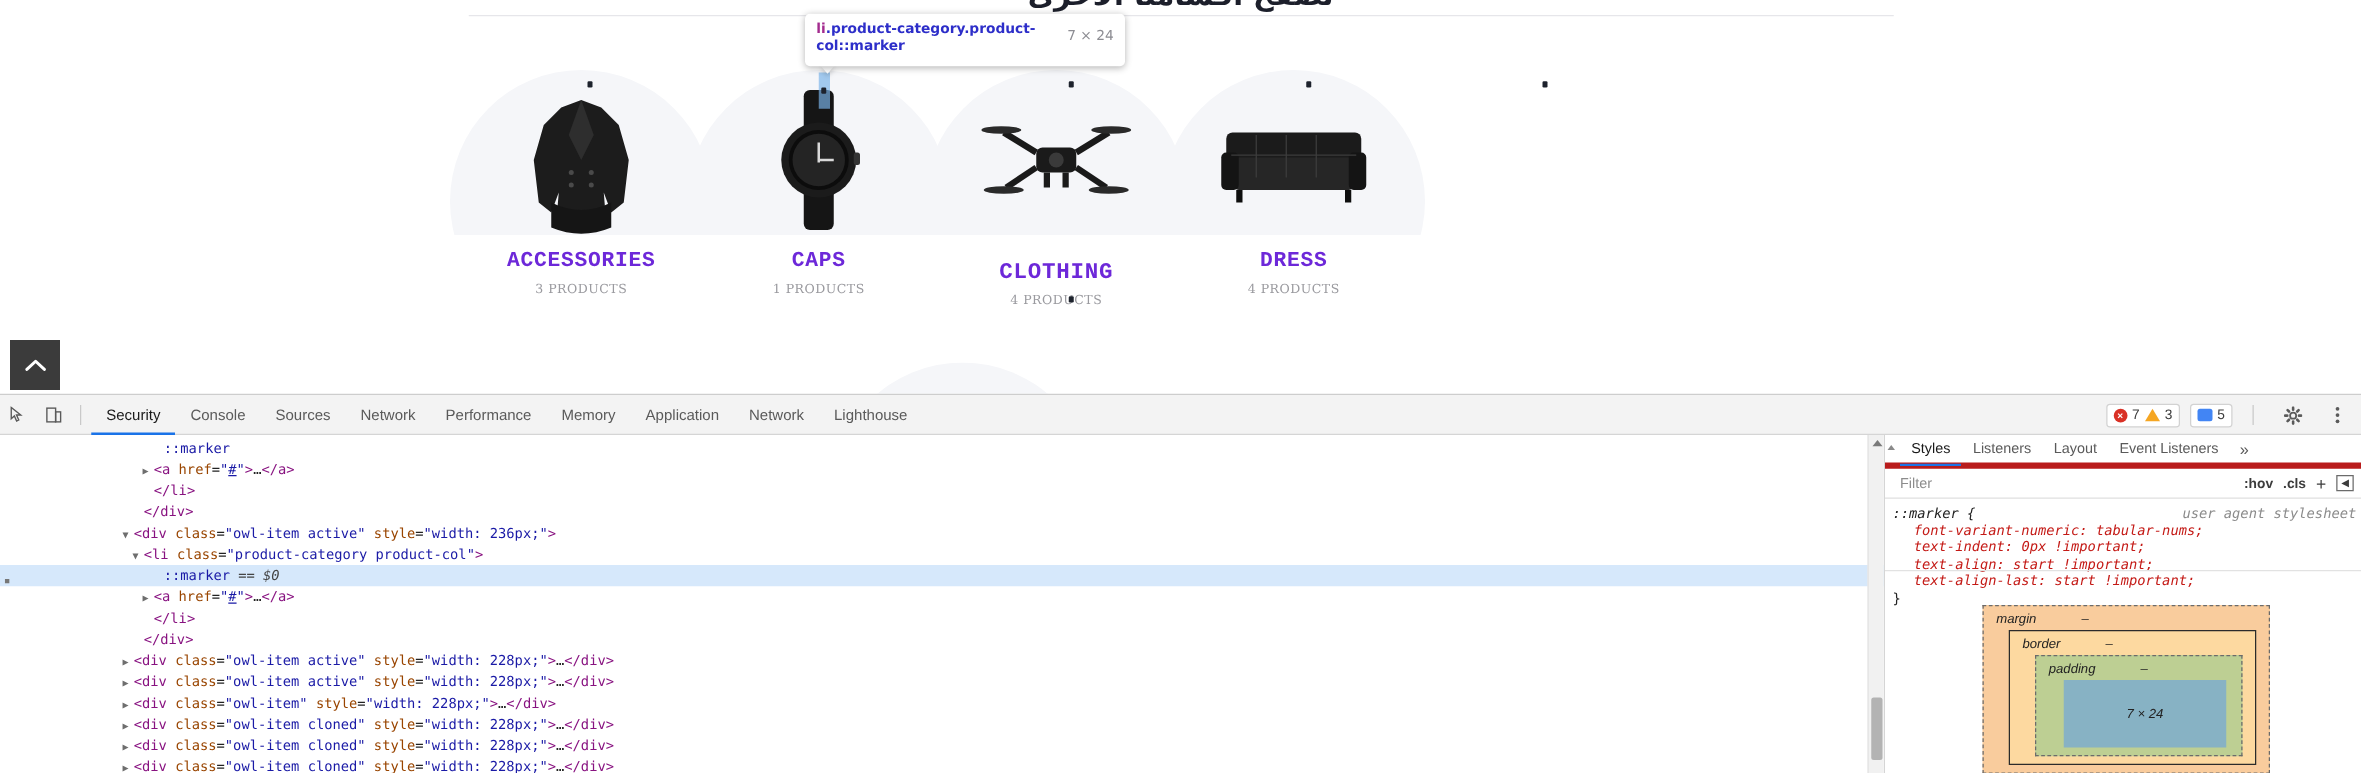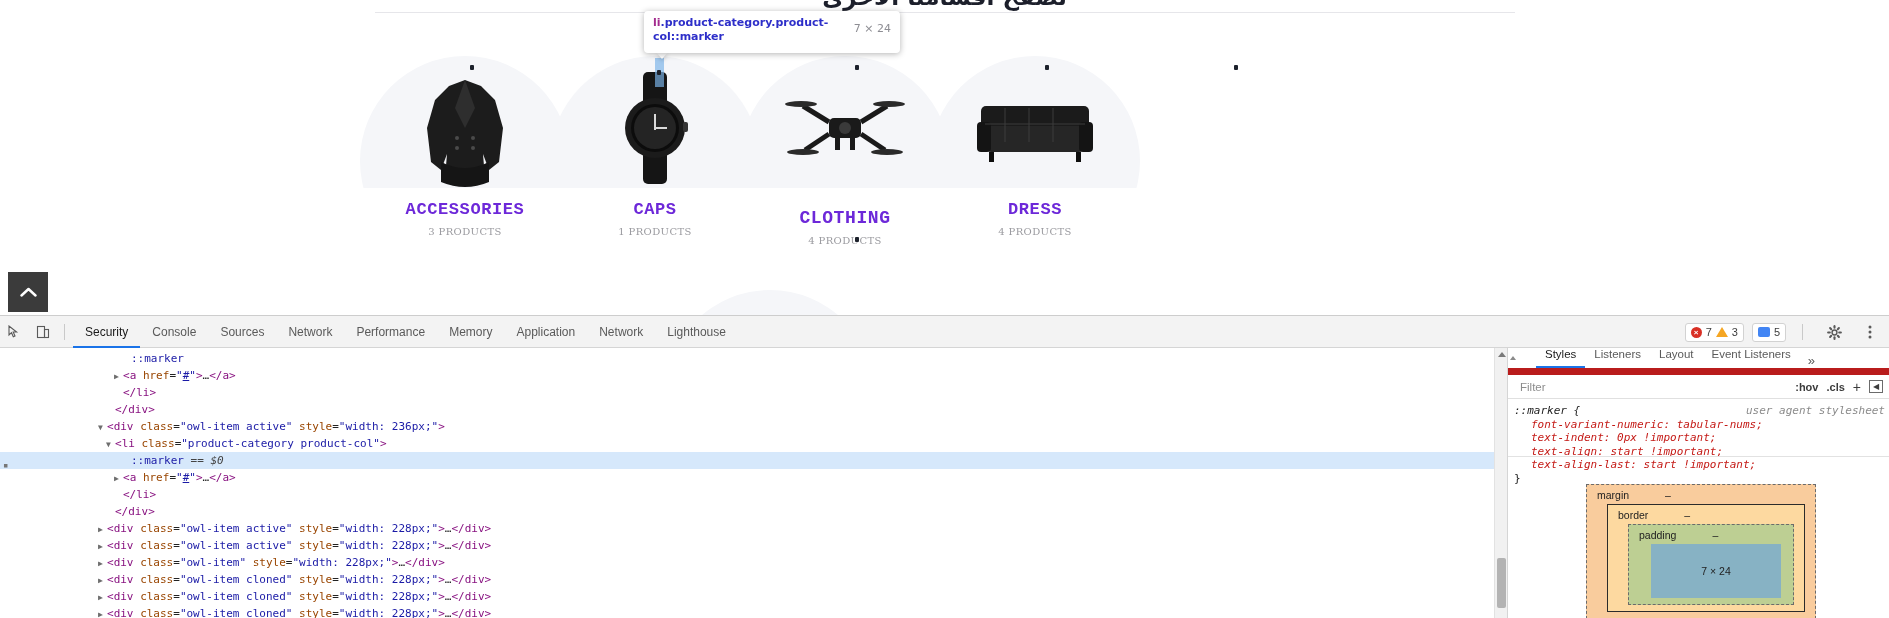--- a/index.html
+++ b/index.html
@@ -315,23 +315,23 @@
 
   
   #styles-panel {
     position: relative;
     width: 381px;
     height: 271px;
     background: #fff;
   }
   #styles-tabbar {
     height: 27px;
-    border-bottom: 7px solid #b91c1c;
-    display: flex; align-items: flex-end;
-    padding-left: 28px;
+    border-bottom: 5px solid #b91c1c;
+    display: flex; align-items: center;
+    padding-left: 12px;
     background: #fff;
   }
   .st-tab {
     font-size: 11.5px;
     color: #5a5a5a;
     padding: 0 9px;
     height: 27px; line-height: 27px;
     white-space: nowrap;
   }
   .st-tab.active { color: #1a1a1a; box-shadow: inset 0 -2px 0 #1a73e8; }
@@ -398,20 +398,21 @@
     width: 230px;
     font-family: "Liberation Sans", sans-serif;
     font-size: 10.5px;
     color: #222;
   }
   .bm-margin {
     border: 1px dashed #6b6b6b;
     background: #f9cc9d;
     padding: 4px 0 17px 10px;
     height: 135px;
+    font-style: italic;
   }
   .bm-border {
     border: 1px solid #2b2b2b;
     background: #fdd9a0;
     margin: 3px 10px 0 10px;
     padding: 4px 0 0 10px;
     height: 108px;
   }
   .bm-padding {
     border: 1px dashed #6b6b6b;

